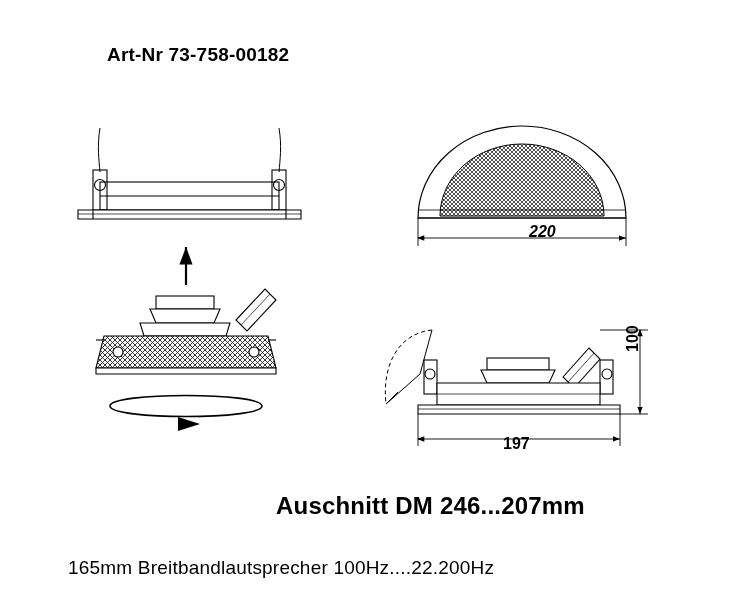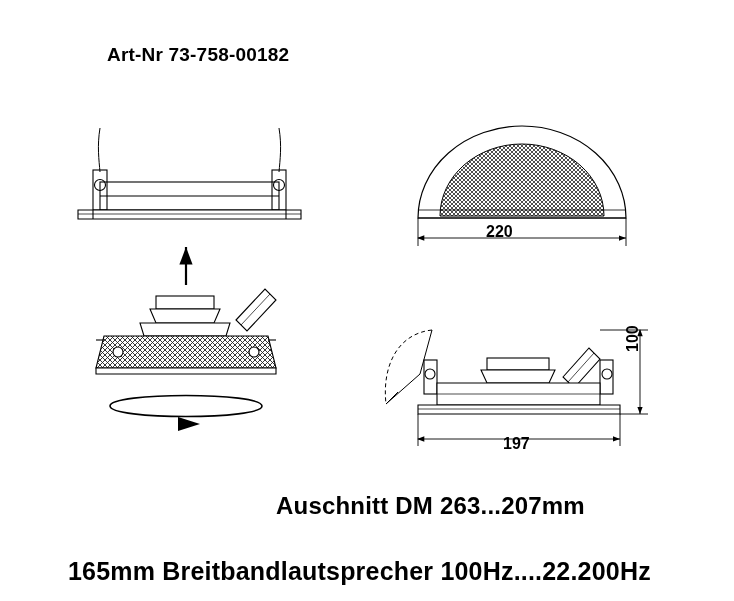--- a/index.html
+++ b/index.html
@@ -33,47 +33,47 @@
   #cutout-note {
     left: 276px;
     top: 492px;
     font-size: 24px;
     font-weight: bold;
     letter-spacing: 0.2px;
   }
   #spec-note {
     left: 68px;
     top: 557px;
-    font-size: 25px;
-    font-weight: bold;
+    font-size: 19px;
+    font-weight: normal;
     letter-spacing: 0.2px;
   }
   .dimlabel {
     position: absolute;
     font-size: 16px;
     font-weight: bold;
     white-space: nowrap;
   }
-  #dim-220 { left: 486px; top: 223px; }
+  #dim-220 { left: 529px; top: 223px; font-style: italic; }
   #dim-197 { left: 503px; top: 424px; margin-top: 11px; }
   #dim-100 {
     left: 624px;
     top: 352px;
     transform: rotate(-90deg);
     transform-origin: left top;
   }
   svg { position: absolute; left: 0; top: 0; }
 </style>
 </head>
 <body>
 
 <div id="sheet">
 
   <div class="txt" id="part-number">Art-Nr 73-758-00182</div>
-  <div class="txt" id="cutout-note">Auschnitt DM 263...207mm</div>
+  <div class="txt" id="cutout-note">Auschnitt DM 246...207mm</div>
   <div class="txt" id="spec-note">165mm Breitbandlautsprecher 100Hz....22.200Hz</div>
 
   <div class="dimlabel" id="dim-220">220</div>
   <div class="dimlabel" id="dim-197">197</div>
   <div class="dimlabel" id="dim-100">100</div>
 
   <svg width="734" height="601" viewBox="0 0 734 601">
     <defs>
       <pattern id="meshPattern" width="5" height="5" patternUnits="userSpaceOnUse">
         <rect width="5" height="5" fill="#ffffff"></rect>

